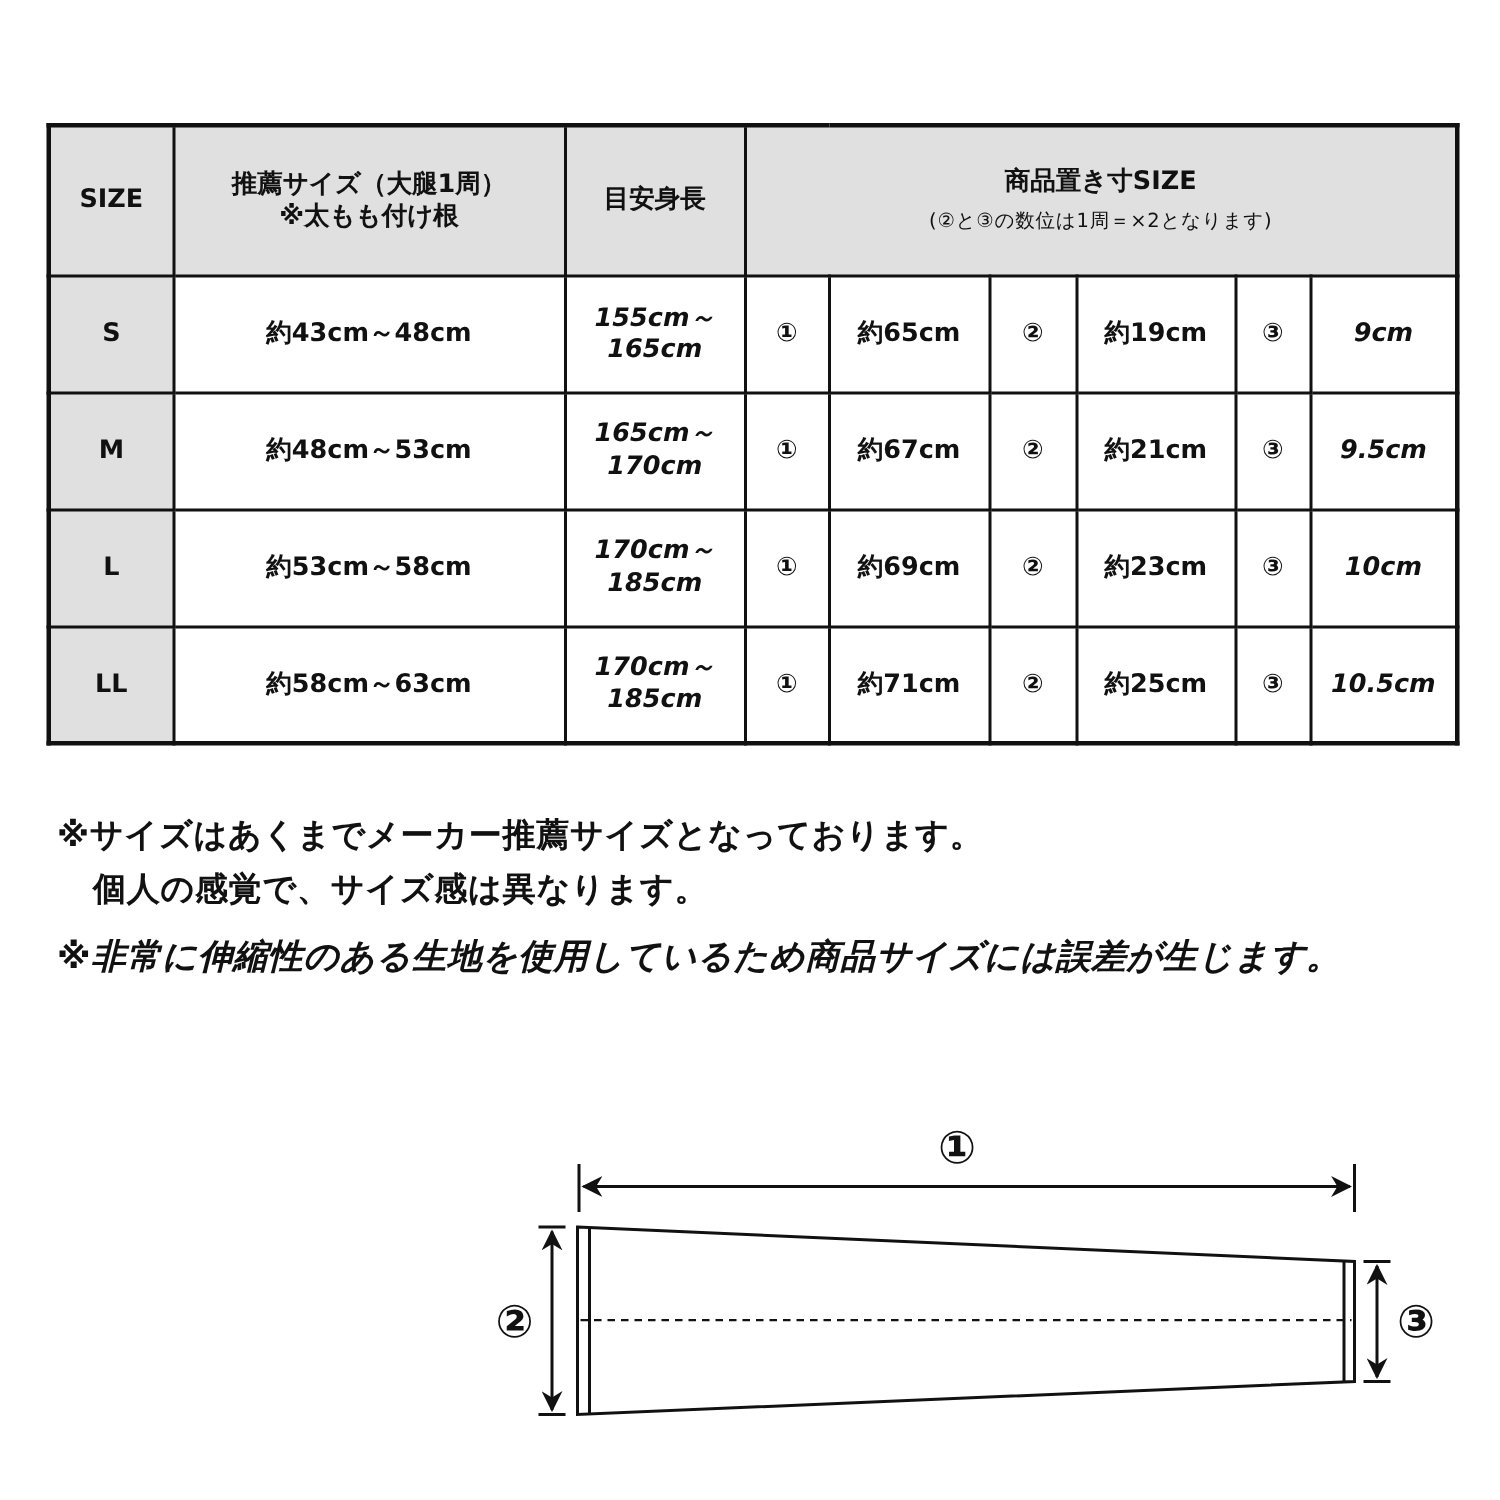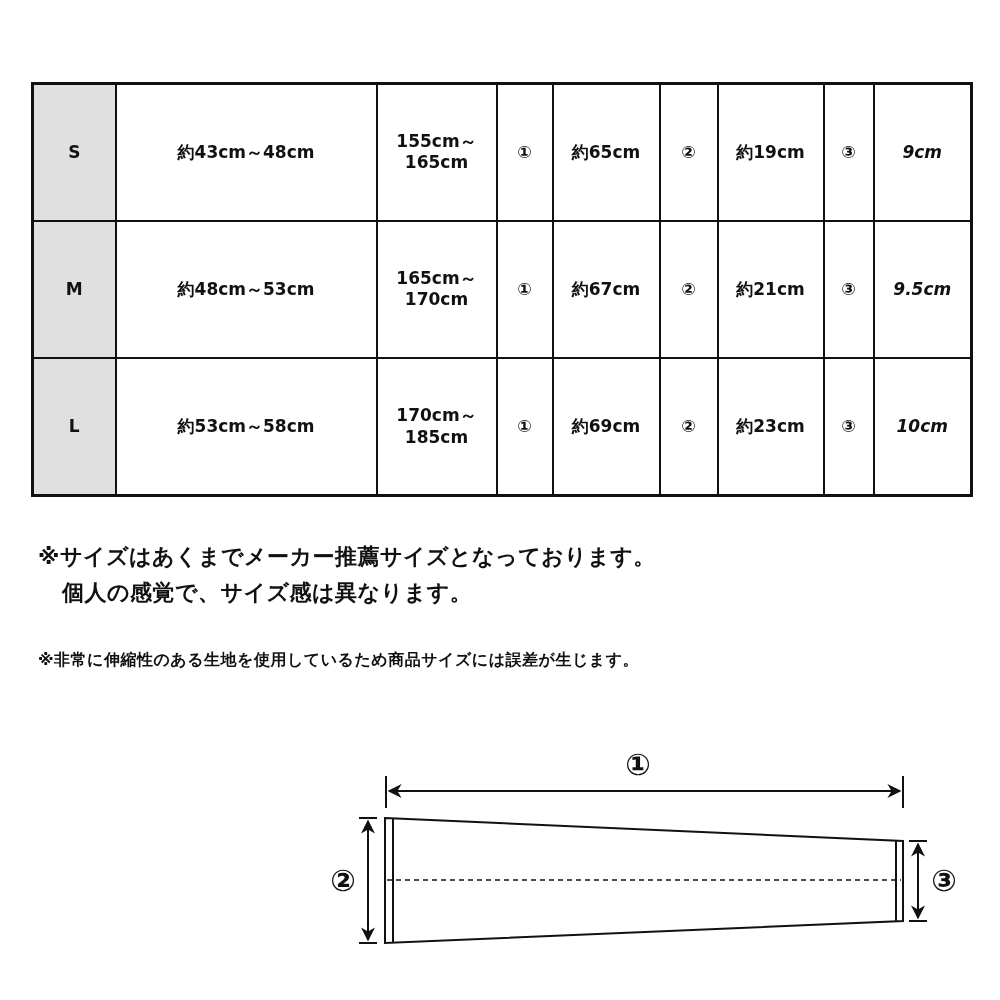--- a/index.html
+++ b/index.html
@@ -11,47 +11,59 @@
       border: 3px solid #111;
     }
     table.size-table td, table.size-table th {
       border: 2px solid #111; padding: 0; text-align: center; vertical-align: middle;
       font-weight: bold; font-size: 17px; line-height: 1.25;
     }
     table.size-table th { background: #e0e0e0; font-size: 17px; }
     th .sub { display: block; font-weight: normal; font-size: 13px; margin-top: 8px; letter-spacing: 0.5px; }
     th .line2 { display: block; }
     td.size-col { background: #e0e0e0; font-size: 20px; }
-    td.height-col { text-align: left; padding-left: 14px; }
+    td.height-col { text-align: left; padding-left: 14px; font-style: italic; }
     td.mark { font-size: 18px; font-weight: normal; }
     td.last { text-align: left; padding-left: 14px; font-style: italic; }
     tr.hdr { height: 85px; }
     tr.row { height: 66px; }
     .notes { position: absolute; left: 38px; font-weight: bold; font-size: 22px; letter-spacing: 0.5px; }
     .note1 { top: 542px; }
     .note1b { top: 578px; left: 62px; }
-    .note2 { top: 650px; font-size: 16px; }
+    .note2 { top: 622px; font-size: 23px; font-style: italic; }
     svg.diagram { position: absolute; left: 0; top: 0; }
   </style>
 </head>
 <body>
 
 <table class="size-table">
   <colgroup>
     <col style="width:83px">
       <col style="width:261px">
       <col style="width:120px">
     <col style="width:56px">
       <col style="width:107px">
       <col style="width:58px">
     <col style="width:106px">
       <col style="width:50px">
       <col style="width:98px">
   </colgroup>
   <tbody>
+      <tr class="hdr">
+    <th>SIZE</th>
+    <th>
+      <span class="line2">推薦サイズ（大腿1周）</span>
+      <span class="line2">※太もも付け根</span>
+    </th>
+    <th>目安身長</th>
+    <th colspan="6">
+      <span class="line2">商品置き寸SIZE</span>
+      <span class="sub">(②と③の数位は1周＝×2となります)</span>
+    </th>
+  </tr>
   <tr class="row">
     <td class="size-col">S</td>
     <td>約43cm～48cm</td>
     <td class="height-col"><span>155cm～</span><br><span>165cm</span></td>
     <td class="mark">①</td>
     <td>約65cm</td>
     <td class="mark">②</td>
     <td>約19cm</td>
     <td class="mark">③</td>
     <td class="last">9cm</td>
@@ -70,20 +82,31 @@
   <tr class="row">
     <td class="size-col">L</td>
     <td>約53cm～58cm</td>
     <td class="height-col"><span>170cm～</span><br><span>185cm</span></td>
     <td class="mark">①</td>
     <td>約69cm</td>
     <td class="mark">②</td>
     <td>約23cm</td>
     <td class="mark">③</td>
     <td class="last">10cm</td>
+  </tr>
+  <tr class="row">
+    <td class="size-col">LL</td>
+    <td>約58cm～63cm</td>
+    <td class="height-col"><span>170cm～</span><br><span>185cm</span></td>
+    <td class="mark">①</td>
+    <td>約71cm</td>
+    <td class="mark">②</td>
+    <td>約25cm</td>
+    <td class="mark">③</td>
+    <td class="last">10.5cm</td>
   </tr>
 </tbody>
   </table>
 
 <div class="notes note1">※サイズはあくまでメーカー推薦サイズとなっております。</div>
 <div class="notes note1b">個人の感覚で、サイズ感は異なります。</div>
 <div class="notes note2">※非常に伸縮性のある生地を使用しているため商品サイズには誤差が生じます。</div>
 
 <svg class="diagram" width="1000" height="1000" viewBox="0 0 1000 1000">
   <defs>

